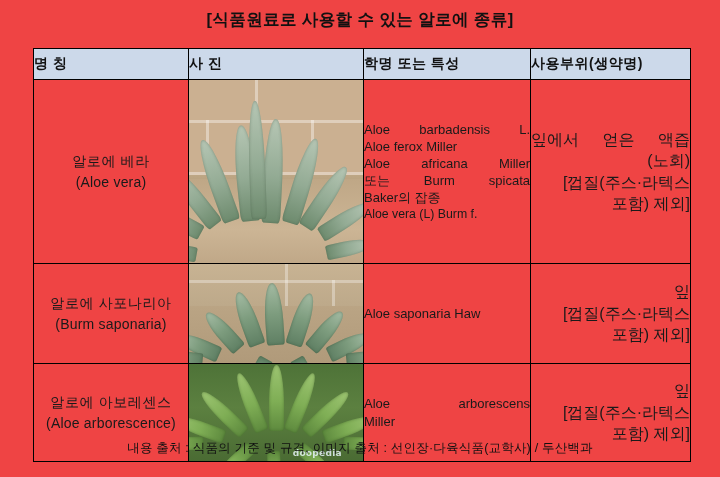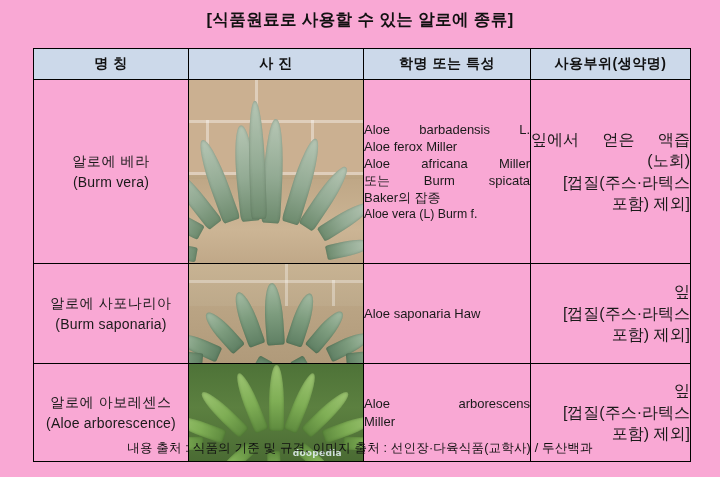--- a/index.html
+++ b/index.html
@@ -12,21 +12,21 @@
     height: 477px;
     font-family: "Liberation Sans", "DejaVu Sans", sans-serif;
     color: #1a1a1a;
     overflow: hidden;
     position: relative;
   }
 
   .page {
     position: absolute;
     inset: 0;
-    background: #f9a8d4;
+    background: #ef4444;
   }
 
   
   .doc-title {
     position: absolute;
     top: 9px;
     left: 0;
     width: 720px;
     text-align: center;
     font-size: 16.5px;
@@ -61,21 +61,21 @@
   col.c-photo  { width: 175px; }
   col.c-sci    { width: 167px; }
   col.c-use    { width: 160px; }
 
   thead th {
     height: 30px;
     background: #ccd9ea;
     font-size: 14px;
     font-weight: bold;
     color: #111;
-    text-align: center;
+    text-align: left;
     letter-spacing: 0.5px;
     white-space: nowrap;
   }
 
   .name-cell {
     text-align: center;
     font-size: 14px;
     line-height: 1.45;
     padding: 0 4px;
   }
@@ -218,21 +218,21 @@
           <th>사  진</th>
           <th>학명 또는 특성</th>
           <th>사용부위(생약명)</th>
         </tr>
       </thead>
       <tbody>
 
         <tr style="height:184px;">
           <td class="name-cell">
             <span class="name-kr">알로에 베라</span>
-            <span class="name-sci">(Burm vera)</span>
+            <span class="name-sci">(Aloe vera)</span>
           </td>
           <td class="photo-cell">
             <span class="photo ph-vera">
               <span class="mortar h1"></span>
                 <span class="mortar h2"></span>
               <span class="mortar v1"></span>
                 <span class="mortar v2"></span>
                 <span class="mortar v3"></span>
               <span class="ground"></span>
               <span class="leaf lf" style="left:52px;  bottom:42px; width:20px; height:96px; transform:rotate(-6deg);"></span>

